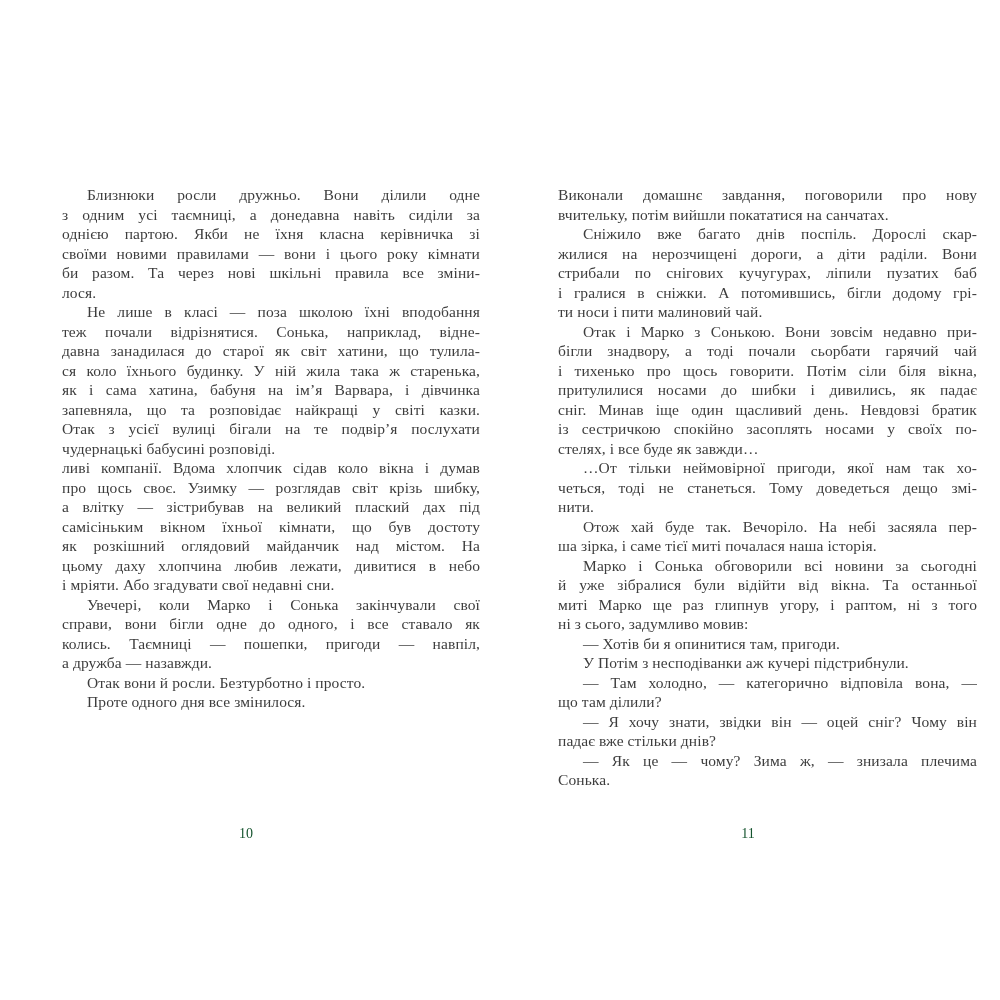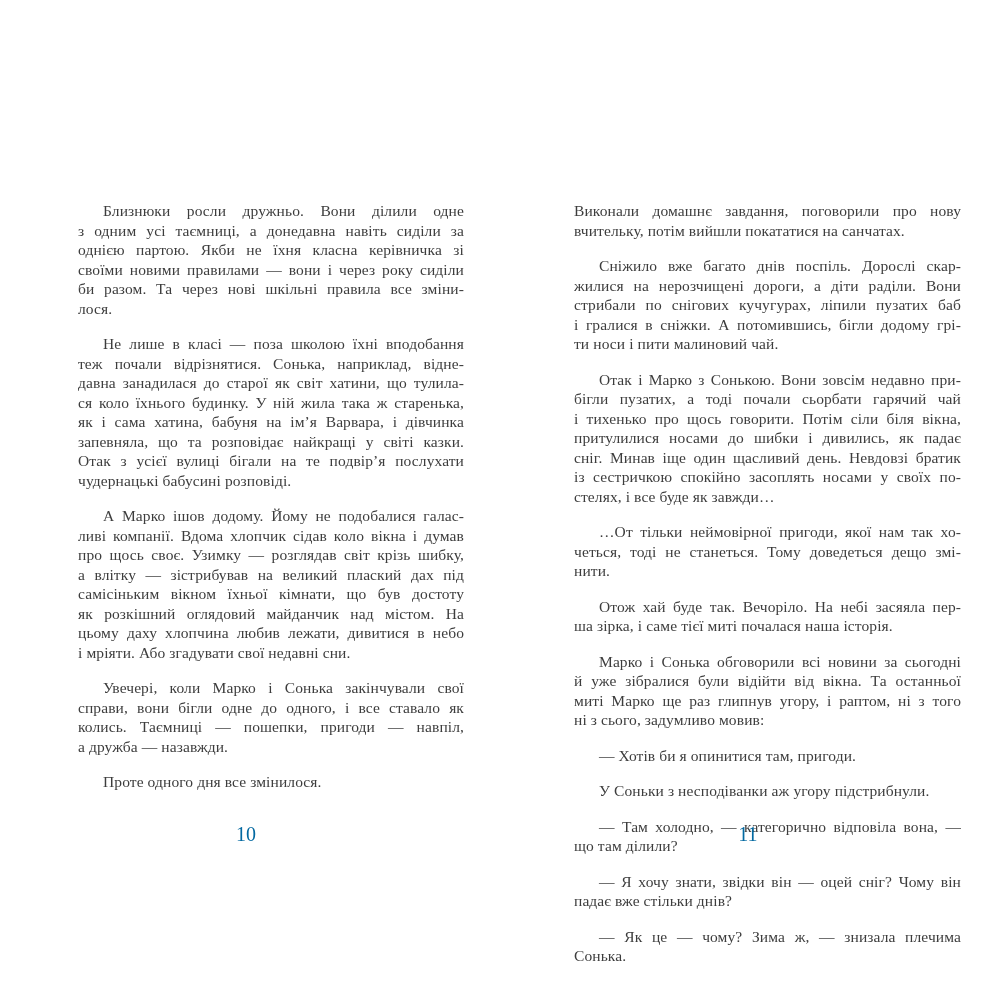--- a/index.html
+++ b/index.html
@@ -18,21 +18,21 @@
     width: 1000px;
     height: 1000px;
     background: #ffffff;
   }
   .text-block {
     position: absolute;
     top: 185px;
   }
   .text-block.left  { left: 62px;  width: 418px; }
   .text-block.right { left: 558px; width: 419px; }
-  .para { margin: 16px; padding: 0; }
+  .para { margin: 0; padding: 0; }
   .line {
     height: 19.5px;
     overflow: hidden;
     font-size: 15.5px;
     line-height: 19.5px;
     letter-spacing: 0.1px;
     text-align: left;
     color: #3d3d3d;
   }
   
@@ -40,87 +40,89 @@
     text-align: justify;
     text-align-last: justify;
   }
   
   .line.ind { text-indent: 25px; }
   .folio {
     position: absolute;
     top: 825px;
     width: 50px;
     text-align: center;
-    font-size: 20px;
+    font-size: 14px;
     line-height: 18px;
-    color: #0369a1;
+    color: #14532d;
   }
   .folio.left  { left: 221px; }
   .folio.right { left: 723px; }
 </style>
 </head>
 <body>
 
 <main class="spread">
 
   <div class="text-block left">
       <div class="para">
         <div class="line fill ind">Близнюки росли дружньо. Вони ділили одне</div>
         <div class="line fill">з одним усі таємниці, а донедавна навіть сиділи за</div>
         <div class="line fill">однією партою. Якби не їхня класна керівничка зі</div>
-        <div class="line fill">своїми новими правилами — вони і через року сиділи</div>
+        <div class="line fill">своїми новими правилами — вони і цього року кімнати</div>
         <div class="line fill">би разом. Та через нові шкільні правила все зміни-</div>
         <div class="line">лося.</div>
       </div>
       <div class="para">
         <div class="line fill ind">Не лише в класі — поза школою їхні вподобання</div>
         <div class="line fill">теж почали відрізнятися. Сонька, наприклад, відне-</div>
         <div class="line fill">давна занадилася до старої як світ хатини, що тулила-</div>
         <div class="line fill">ся коло їхнього будинку. У ній жила така ж старенька,</div>
         <div class="line fill">як і сама хатина, бабуня на ім’я Варвара, і дівчинка</div>
         <div class="line fill">запевняла, що та розповідає найкращі у світі казки.</div>
         <div class="line fill">Отак з усієї вулиці бігали на те подвір’я послухати</div>
         <div class="line">чудернацькі бабусині розповіді.</div>
       </div>
       <div class="para">
-        <div class="line fill ind">А Марко ішов додому. Йому не подобалися галас-</div>
         <div class="line fill">ливі компанії. Вдома хлопчик сідав коло вікна і думав</div>
         <div class="line fill">про щось своє. Узимку — розглядав світ крізь шибку,</div>
         <div class="line fill">а влітку — зістрибував на великий плаский дах під</div>
         <div class="line fill">самісіньким вікном їхньої кімнати, що був достоту</div>
         <div class="line fill">як розкішний оглядовий майданчик над містом. На</div>
         <div class="line fill">цьому даху хлопчина любив лежати, дивитися в небо</div>
         <div class="line">і мріяти. Або згадувати свої недавні сни.</div>
       </div>
       <div class="para">
         <div class="line fill ind">Увечері, коли Марко і Сонька закінчували свої</div>
         <div class="line fill">справи, вони бігли одне до одного, і все ставало як</div>
         <div class="line fill">колись. Таємниці — пошепки, пригоди — навпіл,</div>
         <div class="line">а дружба — назавжди.</div>
+      </div>
+      <div class="para">
+        <div class="line ind">Отак вони й росли. Безтурботно і просто.</div>
       </div>
       <div class="para">
         <div class="line ind">Проте одного дня все змінилося.</div>
       </div>
     </div>
 
   <div class="text-block right">
       <div class="para">
         <div class="line fill">Виконали домашнє завдання, поговорили про нову</div>
         <div class="line">вчительку, потім вийшли покататися на санчатах.</div>
       </div>
       <div class="para">
         <div class="line fill ind">Сніжило вже багато днів поспіль. Дорослі скар-</div>
         <div class="line fill">жилися на нерозчищені дороги, а діти раділи. Вони</div>
         <div class="line fill">стрибали по снігових кучугурах, ліпили пузатих баб</div>
         <div class="line fill">і гралися в сніжки. А потомившись, бігли додому грі-</div>
         <div class="line">ти носи і пити малиновий чай.</div>
       </div>
       <div class="para">
         <div class="line fill ind">Отак і Марко з Сонькою. Вони зовсім недавно при-</div>
-        <div class="line fill">бігли пузатих, а тоді почали сьорбати гарячий чай</div>
+        <div class="line fill">бігли знадвору, а тоді почали сьорбати гарячий чай</div>
         <div class="line fill">і тихенько про щось говорити. Потім сіли біля вікна,</div>
         <div class="line fill">притулилися носами до шибки і дивились, як падає</div>
         <div class="line fill">сніг. Минав іще один щасливий день. Невдовзі братик</div>
         <div class="line fill">із сестричкою спокійно засоплять носами у своїх по-</div>
         <div class="line">стелях, і все буде як завжди…</div>
       </div>
       <div class="para">
         <div class="line fill ind">…От тільки неймовірної пригоди, якої нам так хо-</div>
         <div class="line fill">четься, тоді не станеться. Тому доведеться дещо змі-</div>
         <div class="line">нити.</div>
@@ -132,21 +134,21 @@
       <div class="para">
         <div class="line fill ind">Марко і Сонька обговорили всі новини за сьогодні</div>
         <div class="line fill">й уже зібралися були відійти від вікна. Та останньої</div>
         <div class="line fill">миті Марко ще раз глипнув угору, і раптом, ні з того</div>
         <div class="line">ні з сього, задумливо мовив:</div>
       </div>
       <div class="para">
         <div class="line ind">— Хотів би я опинитися там, пригоди.</div>
       </div>
       <div class="para">
-        <div class="line ind">У Соньки з несподіванки аж угору підстрибнули.</div>
+        <div class="line ind">У Потім з несподіванки аж кучері підстрибнули.</div>
       </div>
       <div class="para">
         <div class="line fill ind">— Там холодно, — категорично відповіла вона, —</div>
         <div class="line">що там ділили?</div>
       </div>
       <div class="para">
         <div class="line fill ind">— Я хочу знати, звідки він — оцей сніг? Чому він</div>
         <div class="line">падає вже стільки днів?</div>
       </div>
       <div class="para">

